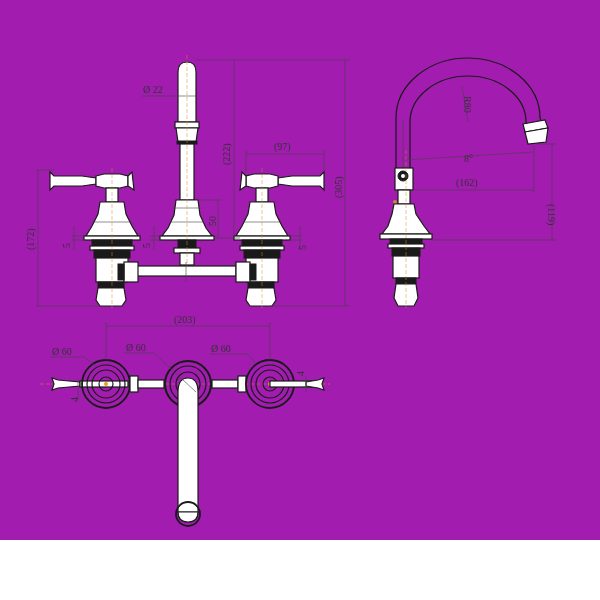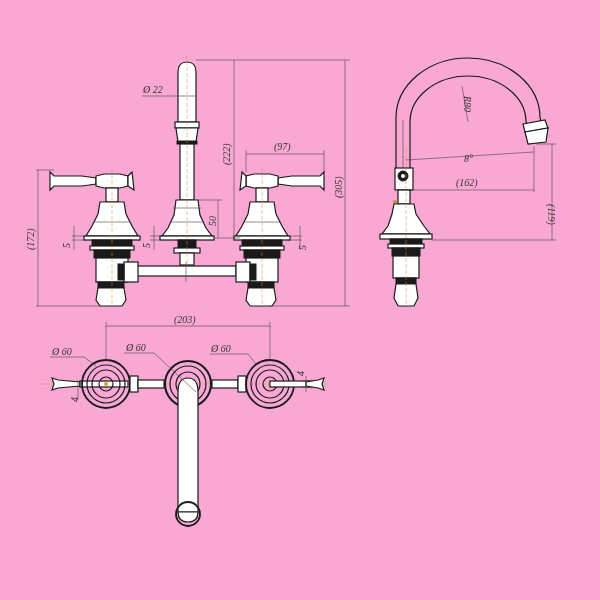--- a/index.html
+++ b/index.html
@@ -1,16 +1,16 @@
 <!DOCTYPE html>
 <html><head>
 <meta charset="utf-8">
 <style>
   html, body { margin: 0; padding: 0; background: #ffffff; }
-  .canvas { position: relative; width: 600px; height: 600px; background: #f9a8d4; overflow: hidden; font-style: italic; }
+  .canvas { position: relative; width: 600px; height: 540px; background: #a21caf; overflow: hidden; }
   svg { position: absolute; left: 0; top: 0; }
   .dim { font-family: "Liberation Serif", "DejaVu Serif", serif; font-size: 10px; fill: #333333; }
   .ln { stroke: #1a1a1a; stroke-width: 1.2; fill: none; }
   .thin { stroke: #444444; stroke-width: 0.6; fill: none; }
   .fill-w { fill: #ffffff; stroke: #1a1a1a; stroke-width: 1.2; }
   .fill-d { fill: #1a1a1a; stroke: #1a1a1a; stroke-width: 1; }
   .center { stroke: #cc8a30; stroke-width: 0.5; stroke-dasharray: 4 2; fill: none; }
 </style>
 </head>
 <body>

